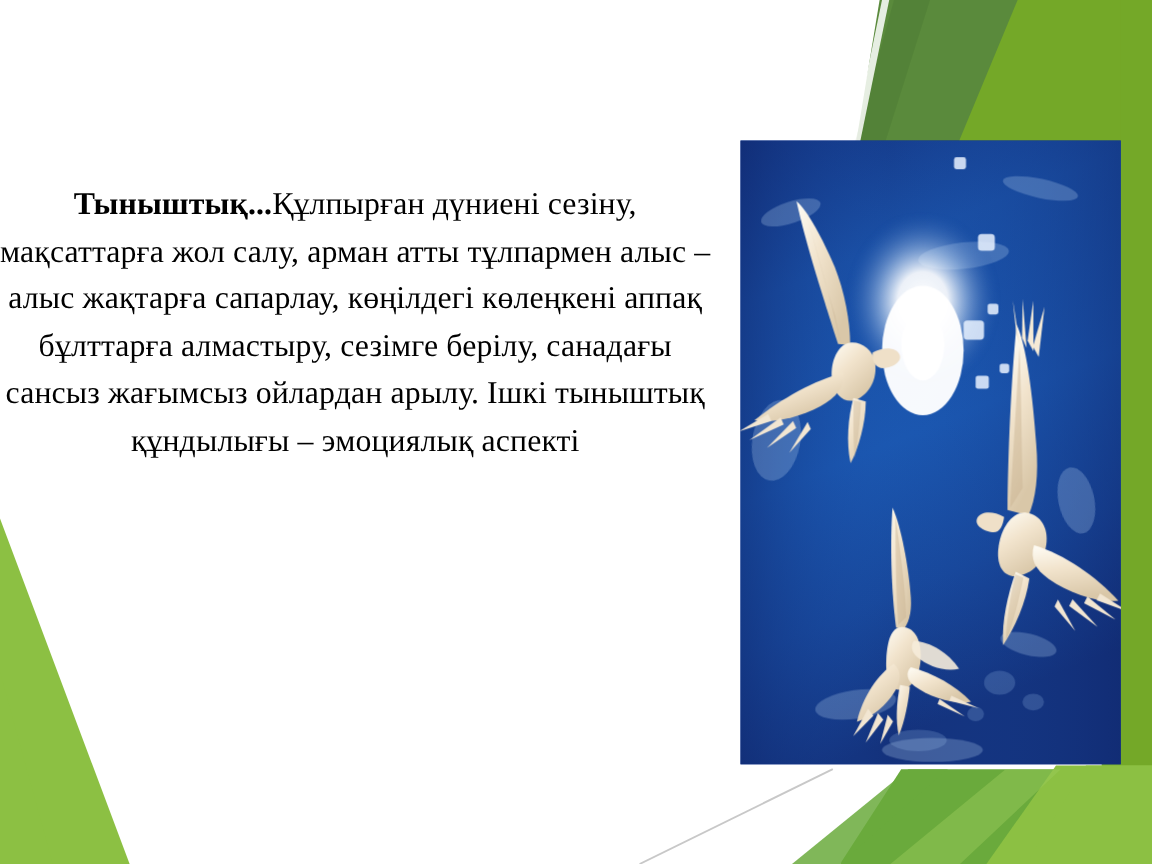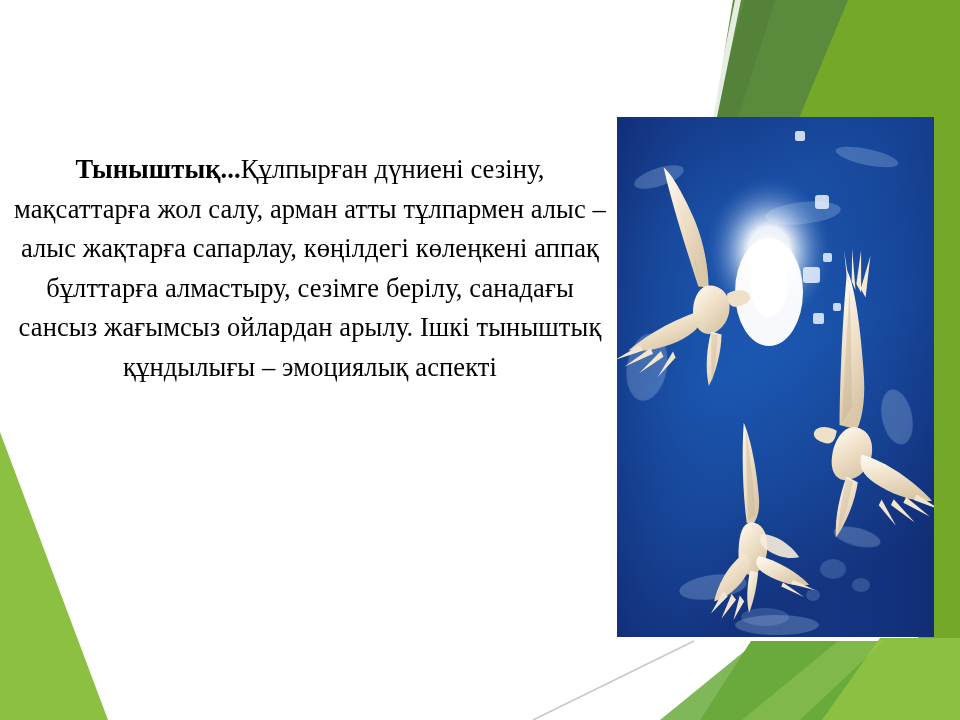--- a/index.html
+++ b/index.html
@@ -20,21 +20,21 @@
   #decor {
     position: absolute;
     left: 0; top: 0;
     width: 960px; height: 720px;
     pointer-events: none;
   }
 
   
   #body-text {
     position: absolute;
-    left: 14px;
+    left: 0;
     top: 150px;
     width: 592px;
     text-align: center;
     font-size: 26.5px;
     line-height: 39.5px;
     color: #000000;
     letter-spacing: 0.1px;
   }
   #body-text .lead {
     font-weight: bold;

